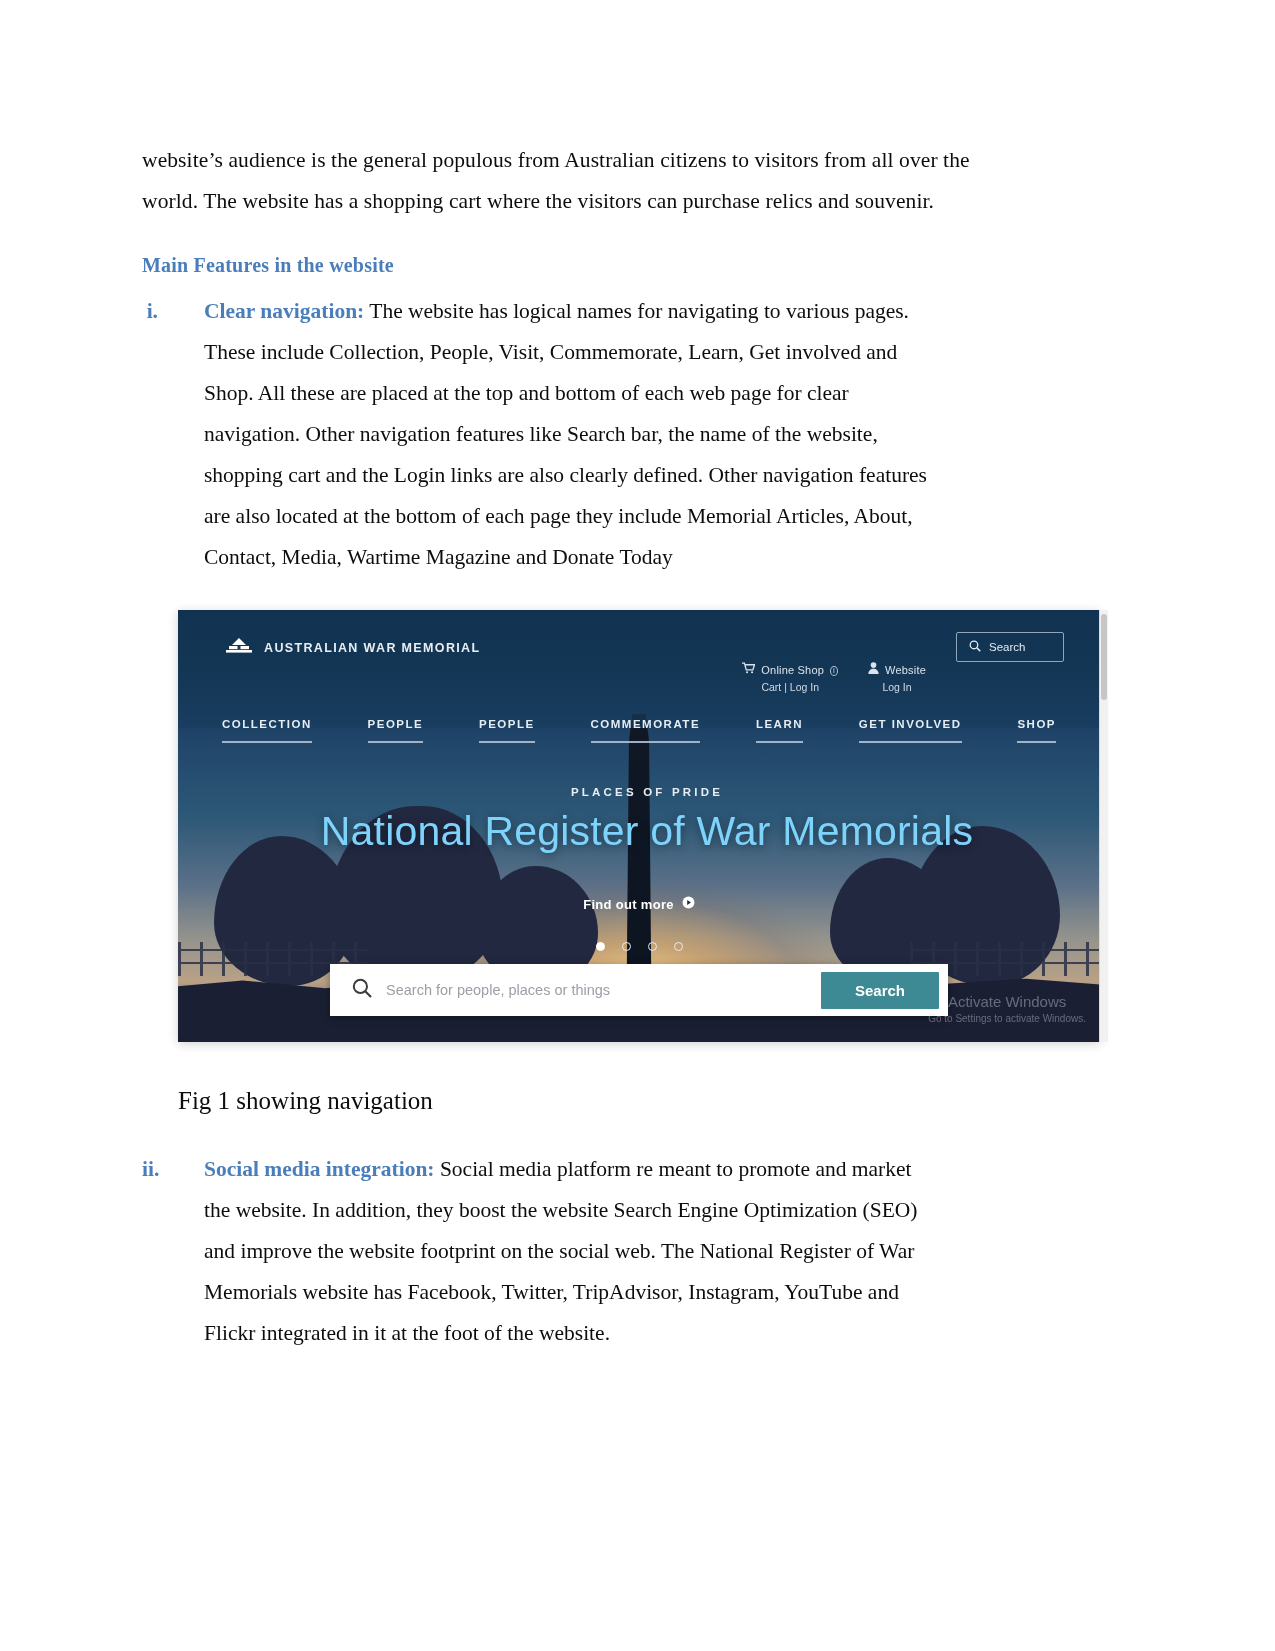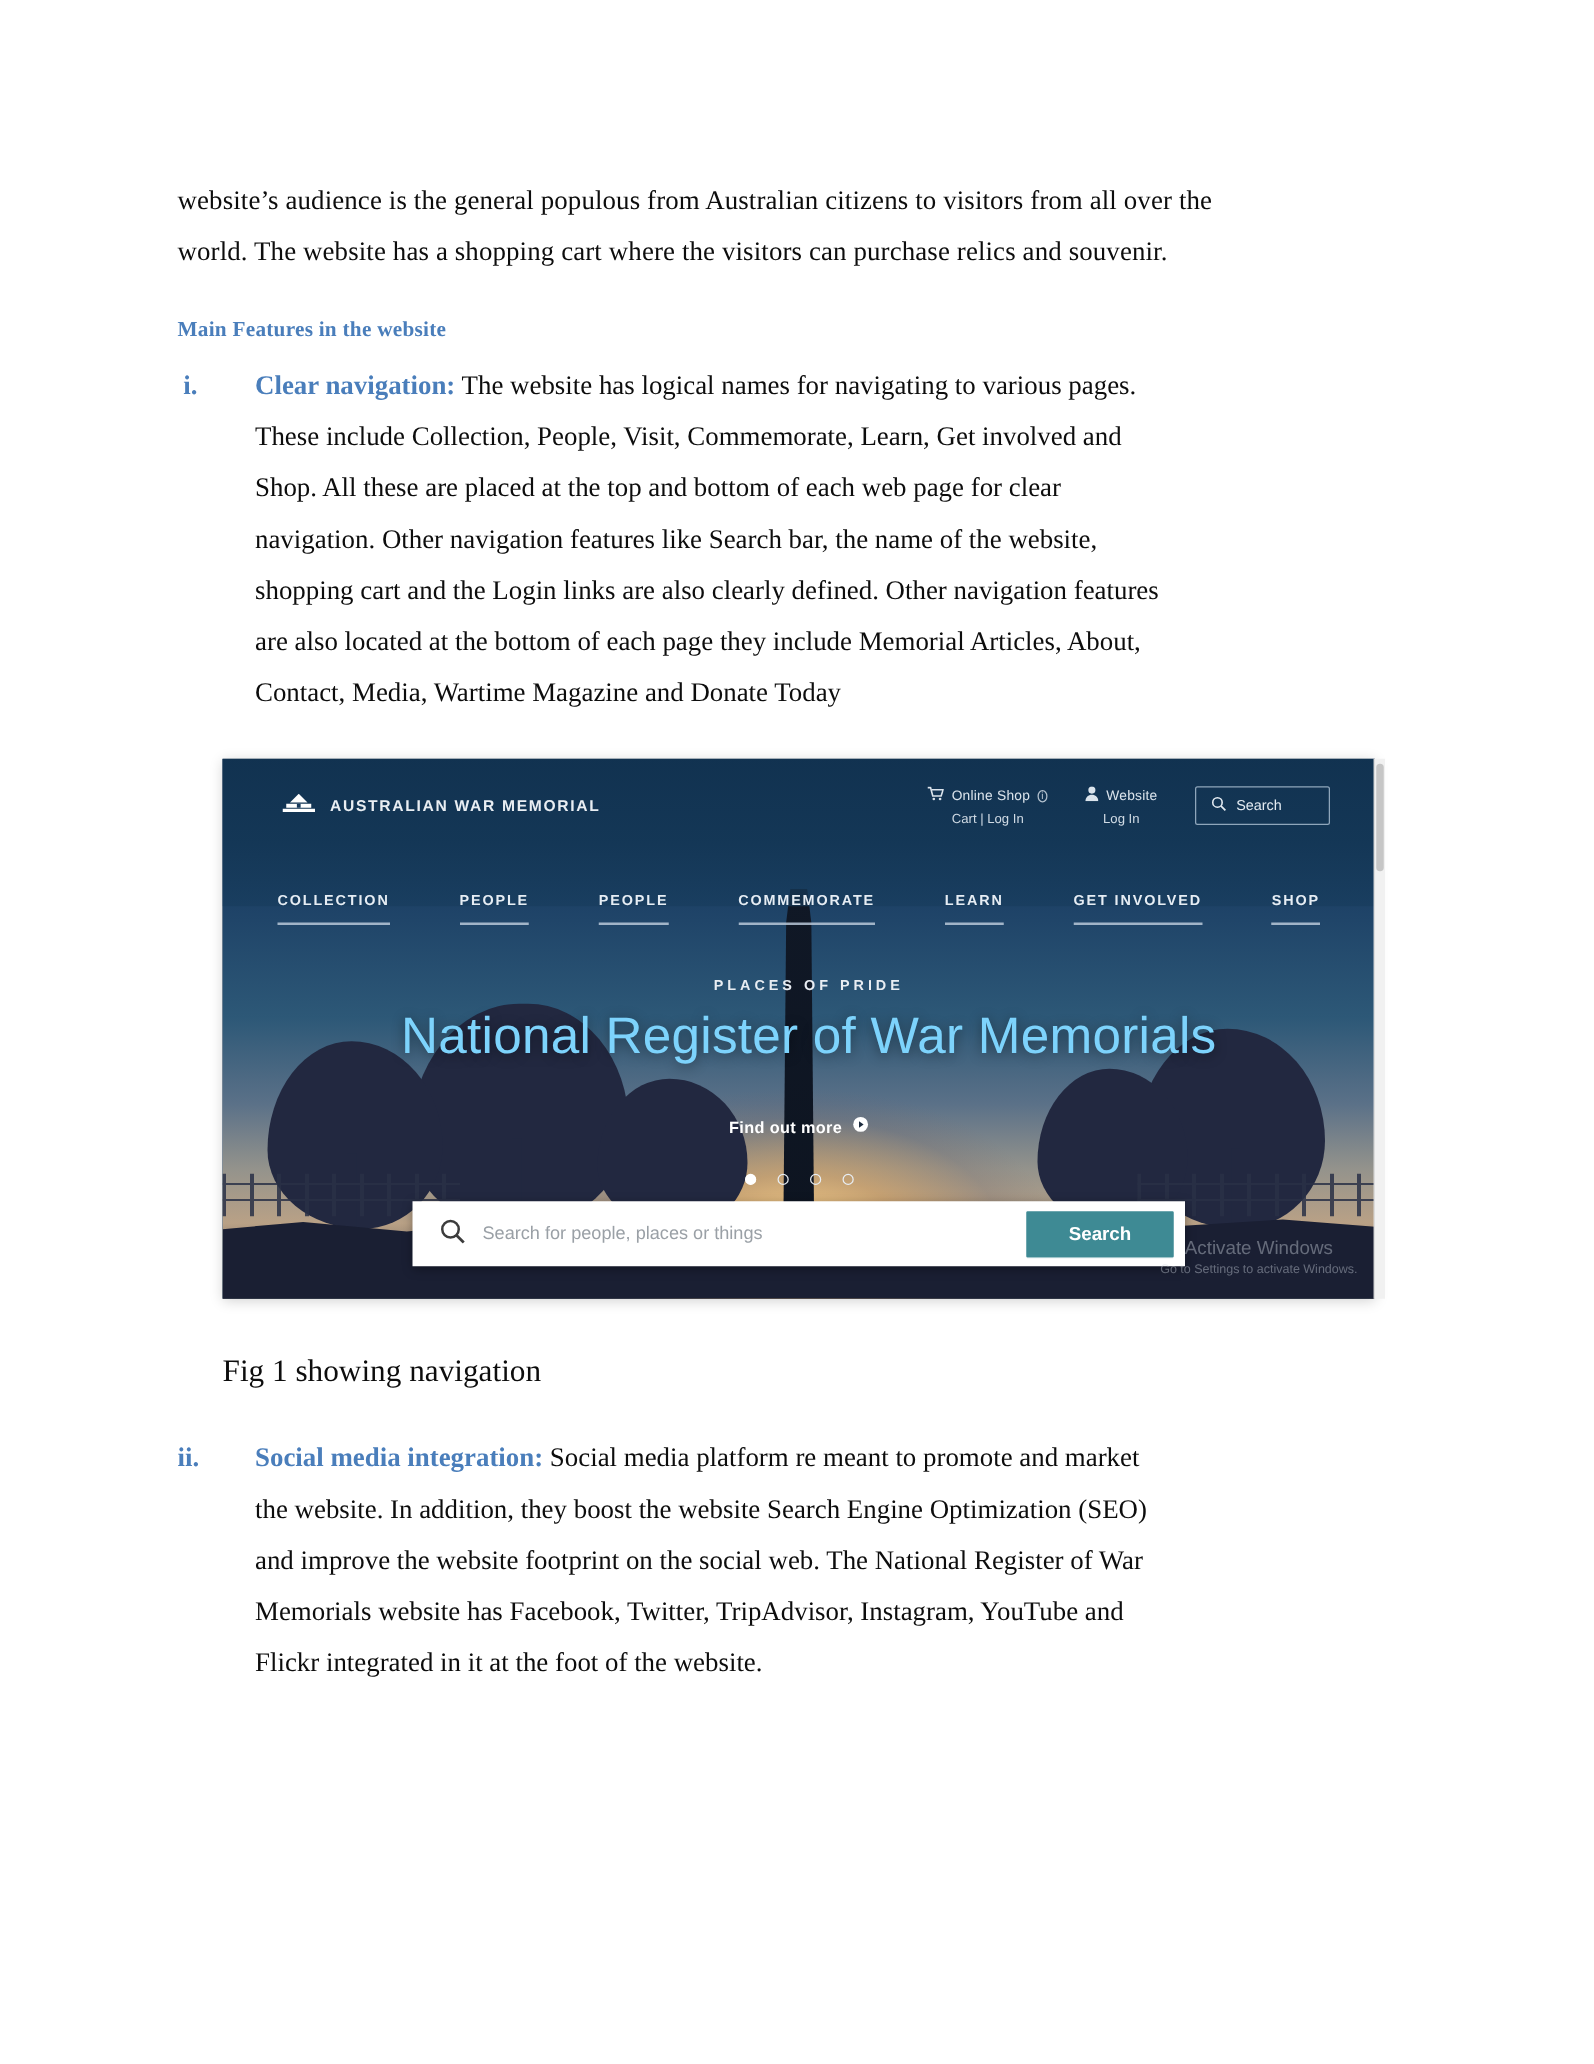--- a/index.html
+++ b/index.html
@@ -30,21 +30,21 @@
     text-align: justify;
     color: #0d0d0d;
     margin: 0 0 4px 0;
     letter-spacing: 0.1px;
   }
   .para .ln { display: block; }
 
   
   .section-heading {
     font-family: "Liberation Serif", serif;
-    font-size: 17px;
+    font-size: 20px;
     font-weight: bold;
     color: #4a7ebb;
     margin: 32px 0 14px 0;
     letter-spacing: 0.2px;
   }
 
   
   .list {
     margin: 0;
     padding: 0;
@@ -122,26 +122,27 @@
     font-weight: bold;
     letter-spacing: 1.35px;
   }
   .util {
     position: absolute;
     top: 22px; right: 36px;
     display: flex; align-items: flex-start; gap: 30px;
   }
   .util-col { text-align: center; }
   .util-top {
-    display: flex; align-items: center; justify-content: center; gap: 6px;
+    display: flex; align-items: flex-end; justify-content: center; gap: 6px;
     color: #dbe4ec;
     font-family: "Liberation Sans", sans-serif;
     font-size: 11px;
     letter-spacing: 0.2px;
     white-space: nowrap;
+    margin-top: 30px;
   }
   .util-bot {
     margin-top: 5px;
     color: #cfdae4;
     font-family: "Liberation Sans", sans-serif;
     font-size: 10.5px;
     white-space: nowrap;
   }
   .sup-i {
     font-size: 8px;

